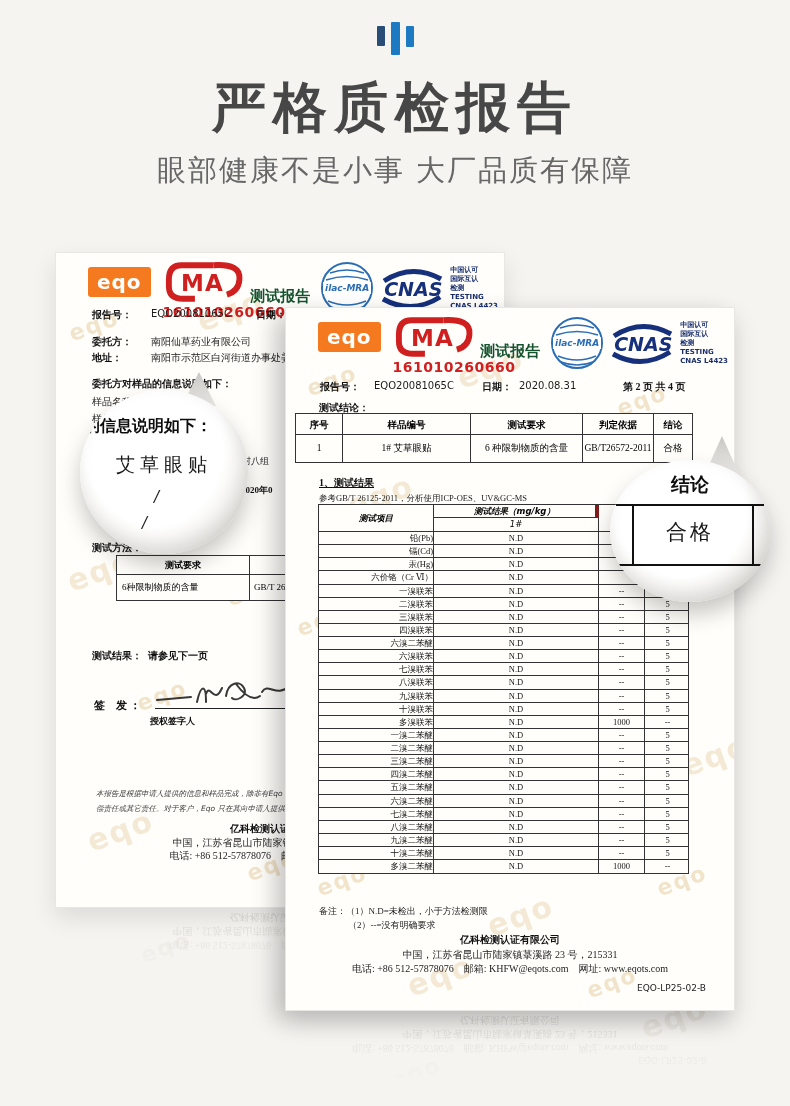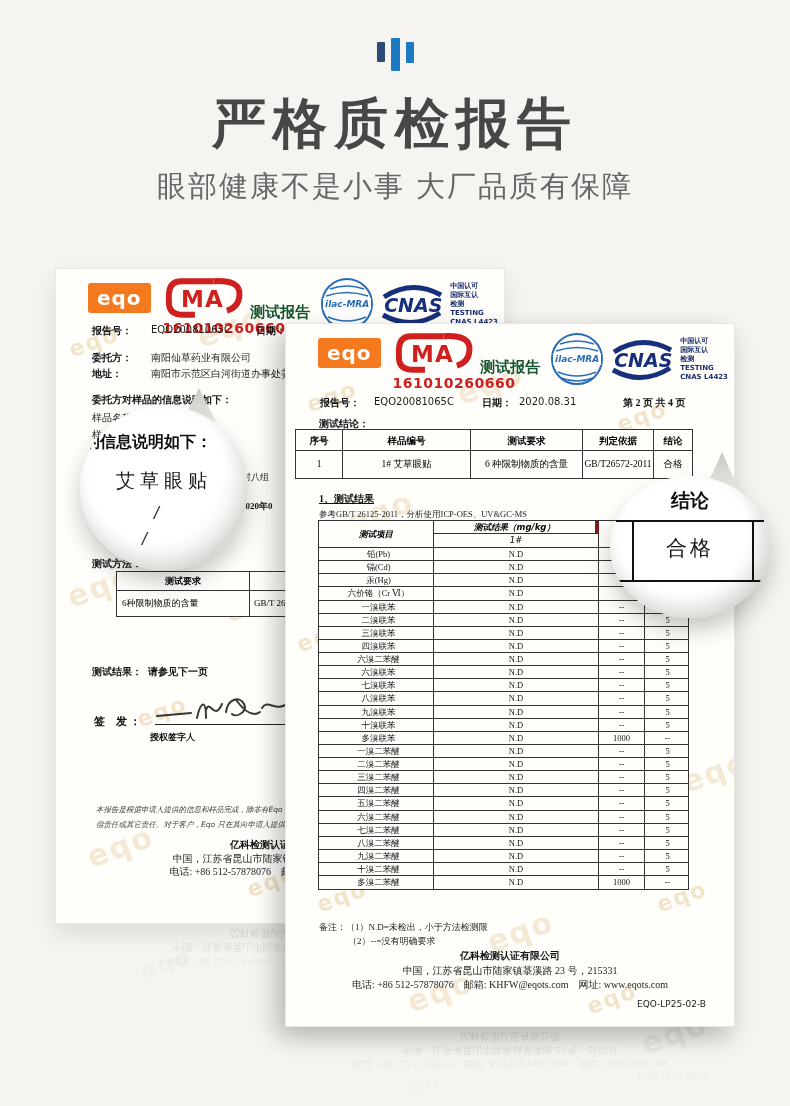--- a/index.html
+++ b/index.html
@@ -1,18 +1,18 @@
 <!DOCTYPE html>
 <html><head>
 <meta charset="utf-8">
 <style>
   * { margin:0; padding:0; box-sizing:border-box; }
   html,body { background:#f5f4f1; }
   body { font-family:"DejaVu Sans","Liberation Sans",sans-serif; }
-  .canvas { position:relative; width:790px; height:1077px; margin:16px auto; background:#f5f4f1; overflow:hidden; }
+  .canvas { position:relative; width:790px; height:1077px; margin:0 auto; background:#f5f4f1; overflow:hidden; }
 
   
   .quote-icon { position:absolute; top:22px; left:0; right:0; display:flex; justify-content:center; align-items:flex-start; gap:6px; }
   .quote-icon i { display:block; border-radius:1px; }
   .quote-icon .b1 { width:8px; height:20px; background:#2a4d78; margin-top:4px; }
   .quote-icon .b2 { width:9px; height:33px; background:#1b7ac1; }
   .quote-icon .b3 { width:8px; height:21px; background:#1b7ac1; margin-top:4px; }
   .page-title { position:absolute; top:72px; left:0; right:0; text-align:center;
     font-size:54px; font-weight:800; letter-spacing:7px; color:#474747; }
   .page-subtitle { position:absolute; top:151px; left:0; right:0; text-align:center;
@@ -86,21 +86,21 @@
   .rtable { position:absolute; left:32px; top:196px; width:371px; border:1px solid #333; z-index:2; background:#fffefb; }
   .rhead { display:grid; grid-template-columns:115px 165px 89px; grid-template-rows:13px 13px; border-bottom:1px solid #333;font-style:italic; }
   .rhead .h-item { grid-column:1; grid-row:1/3; border-right:1px solid #333; text-align:center; line-height:26px; font-size:8.5px; font-weight:800; }
   .rhead .h-res { grid-column:2; grid-row:1; border-right:4px solid #7f1d1d; border-bottom:1px solid #333; text-align:center; line-height:13px; font-size:8.5px; font-weight:800; }
   .rhead .h-sub { grid-column:2; grid-row:2; border-right:1px solid #333; text-align:center; line-height:13px; font-size:8.5px; }
   .rhead .h-blank { grid-column:3; grid-row:1/3; }
   .rrow { display:grid; grid-template-columns:115px 165px 46px 45px; height:13.14px; border-bottom:1px solid #333; }
   .rbody .rrow:last-child { border-bottom:none; }
   .rc { font-size:8.5px; line-height:12.5px; text-align:center; border-right:1px solid #333; overflow:hidden;
     font-family:"Liberation Serif","DejaVu Serif",serif; color:#141414; }
-  .rc-name { text-align:center; padding-left:5px; }
+  .rc-name { text-align:right; padding-left:5px; }
   .rrow .rc:last-child { border-right:none; }
   .rrow.sec .rc:nth-child(2), .rrow.sec .rc:nth-child(3) { border-right-color:transparent; }
 
   .u { text-decoration:underline; }
   .doc-code { position:absolute; right:28px; top:675px; font-size:9px; color:#222; z-index:2; }
 
   
   .tip { position:absolute; clip-path:polygon(50% 0,100% 100%,0 100%);
     background:linear-gradient(180deg,#c9c7c3,#eceae6); }
   .tip1 { left:182px; top:372px; width:34px; height:34px; z-index:4; }

